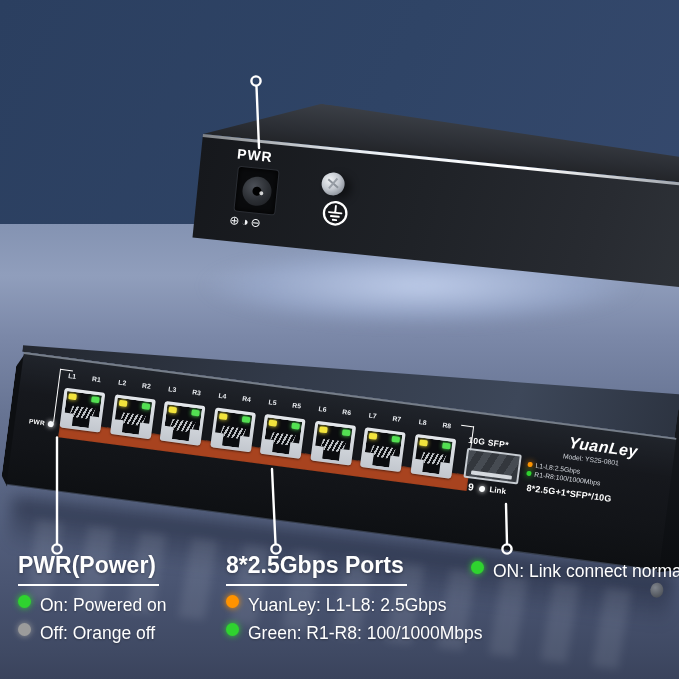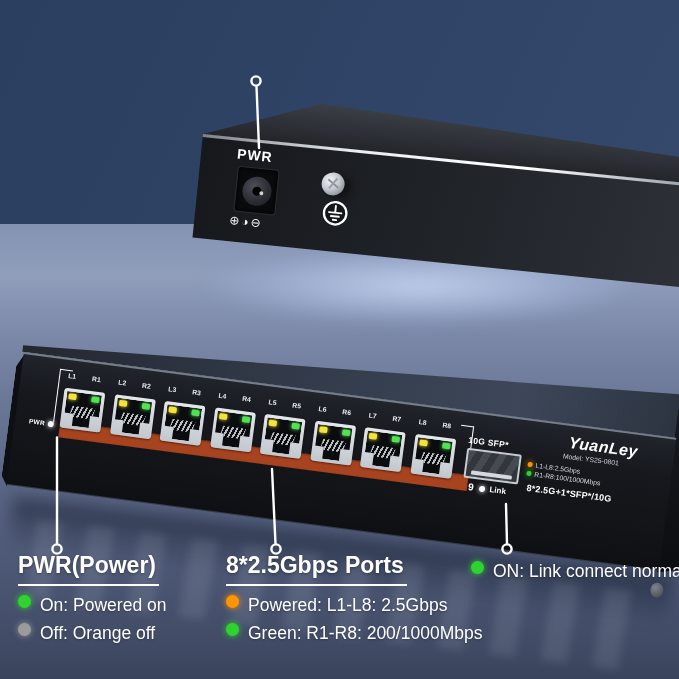--- a/index.html
+++ b/index.html
@@ -323,25 +323,25 @@
         </div>
       </div>
   </div>
 
   <div class="ann a2">
     <div class="ann-title">8*2.5Gbps Ports</div>
     <div class="rows">
 
     <div class="row">
           <span class="dot" style="background: rgb(255, 147, 0); box-shadow: rgb(255, 147, 0) 0px 0px 6px;"></span>
-          <span class="btext">Powered: L1-L8: 2.5Gbps</span>
+          <span class="btext">YuanLey: L1-L8: 2.5Gbps</span>
         </div>
         <div class="row">
           <span class="dot" style="background: rgb(47, 211, 47); box-shadow: rgb(47, 211, 47) 0px 0px 6px;"></span>
-          <span class="btext">Green: R1-R8: 200/1000Mbps</span>
+          <span class="btext">Green: R1-R8: 100/1000Mbps</span>
         </div>
       </div>
   </div>
 
   <div class="ann a3">
     <div class="rows">
 
     <div class="row">
           <span class="dot" style="background: rgb(47, 211, 47); box-shadow: rgb(47, 211, 47) 0px 0px 6px;"></span>
           <span class="btext">ON: Link connect normal</span>

